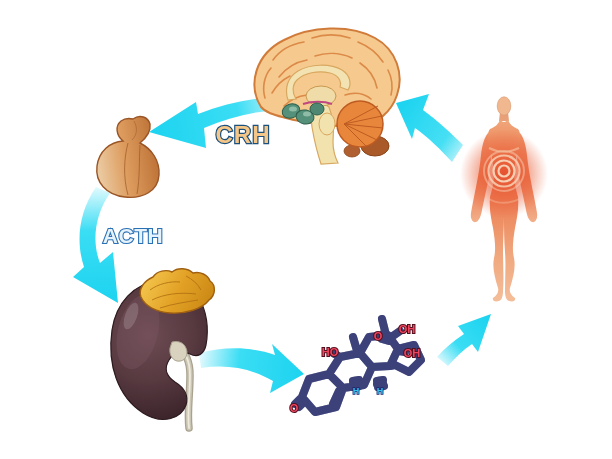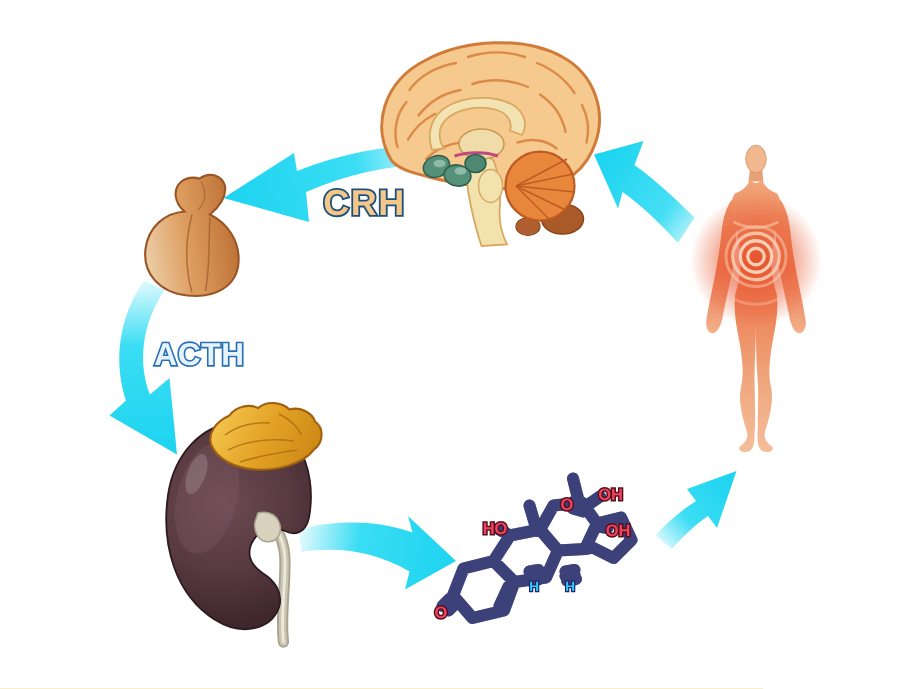--- a/index.html
+++ b/index.html
@@ -1,16 +1,16 @@
 <!DOCTYPE html>
 <html><head>
 <meta charset="utf-8">
 <style>
   html,body{margin:0;padding:0;background:#ffffff;}
-  #stage{position:relative;width:612px;height:459px;background:#eab308;overflow:hidden;
+  #stage{position:relative;width:612px;height:459px;background:#be185d;overflow:hidden;
          font-family:"Liberation Sans", sans-serif;}
   svg{position:absolute;left:0;top:0;}
   text{font-family:"Liberation Sans", sans-serif;}
   .hormone{font-weight:bold;paint-order:stroke;}
   .atom{font-weight:bold;paint-order:stroke;}
 </style>
 </head>
 <body>
 
 <div id="stage">

